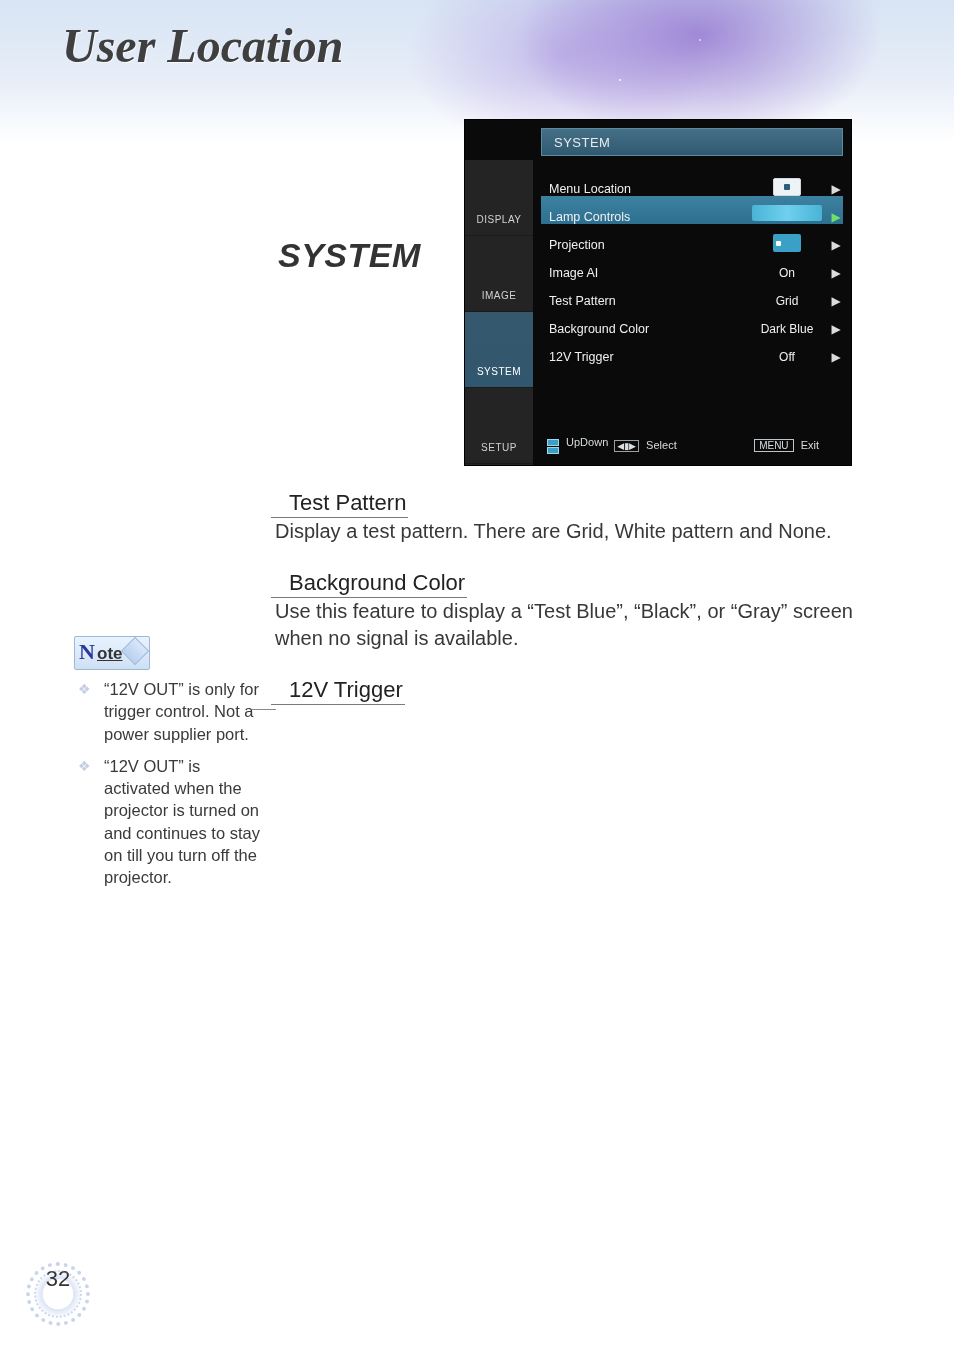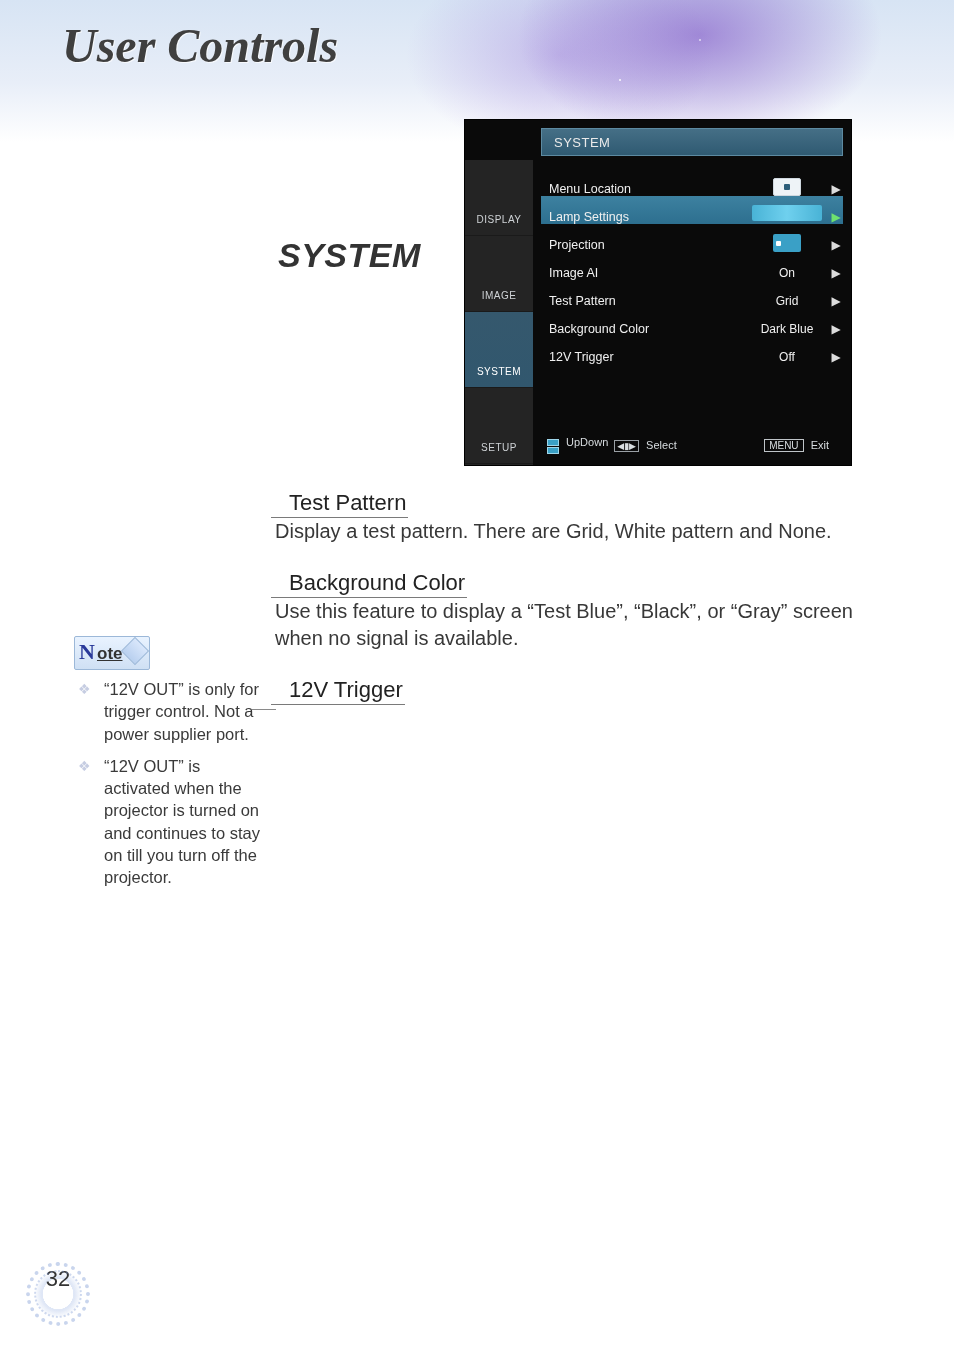--- a/index.html
+++ b/index.html
@@ -153,21 +153,21 @@
     content:""; position:absolute; inset:4px; border-radius:50%;
     border:2px dotted rgba(120,150,210,.35);
   }
 </style>
 </head>
 <body>
 
 <div class="page">
   <div class="hdr-bg"></div>
 
-  <div class="chapter-title">User Controls</div>
+  <div class="chapter-title">User Location</div>
 
   <div class="section-heading">SYSTEM</div>
 
   <div class="osd">
     <div class="osd-title">
       <span>SYSTEM</span>
     </div>
     <div class="osd-tabs" id="osd-tabs">
         <div class="osd-tab">
           <span>DISPLAY</span>
@@ -184,21 +184,21 @@
       </div>
     <div class="osd-body" id="osd-body">
         <div class="osd-row">
           <span class="osd-label">Menu Location</span>
           <span class="osd-val"><span class="val-icon-box">
               <span class="dot"></span>
             </span></span>
           <span class="osd-arrow">▶</span>
         </div>
         <div class="osd-row hl">
-          <span class="osd-label">Lamp Settings</span>
+          <span class="osd-label">Lamp Controls</span>
           <span class="osd-val"><span class="val-icon-strip"></span></span>
           <span class="osd-arrow">▶</span>
         </div>
         <div class="osd-row">
           <span class="osd-label">Projection</span>
           <span class="osd-val"><span class="val-icon-proj"></span></span>
           <span class="osd-arrow">▶</span>
         </div>
         <div class="osd-row">
           <span class="osd-label">Image AI</span>
@@ -226,21 +226,21 @@
         <span class="kb-ic">
             <span></span>
             <span></span>
           </span>
         <span>UpDown</span>
       </span>
       <span>
         <span class="kb-lr">◀▮▶</span>
         <span>Select</span>
       </span>
-      <span style="margin-left:auto; margin-right:14px;">
+      <span style="margin-left:auto; margin-right:24px;">
         <span class="kb-menu">MENU</span>
         <span>Exit</span>
       </span>
     </div>
   </div>
 
   <div class="content" id="content-col">
       <div class="item"><h3>Test Pattern</h3><p>Display a test pattern. There are Grid, White pattern and None.</p></div>
       <div class="item"><h3>Background Color</h3><p>Use this feature to display a “Test Blue”, “Black”, or “Gray” screen when no signal is available.</p></div>
       <div class="item"><h3>12V Trigger</h3></div>

